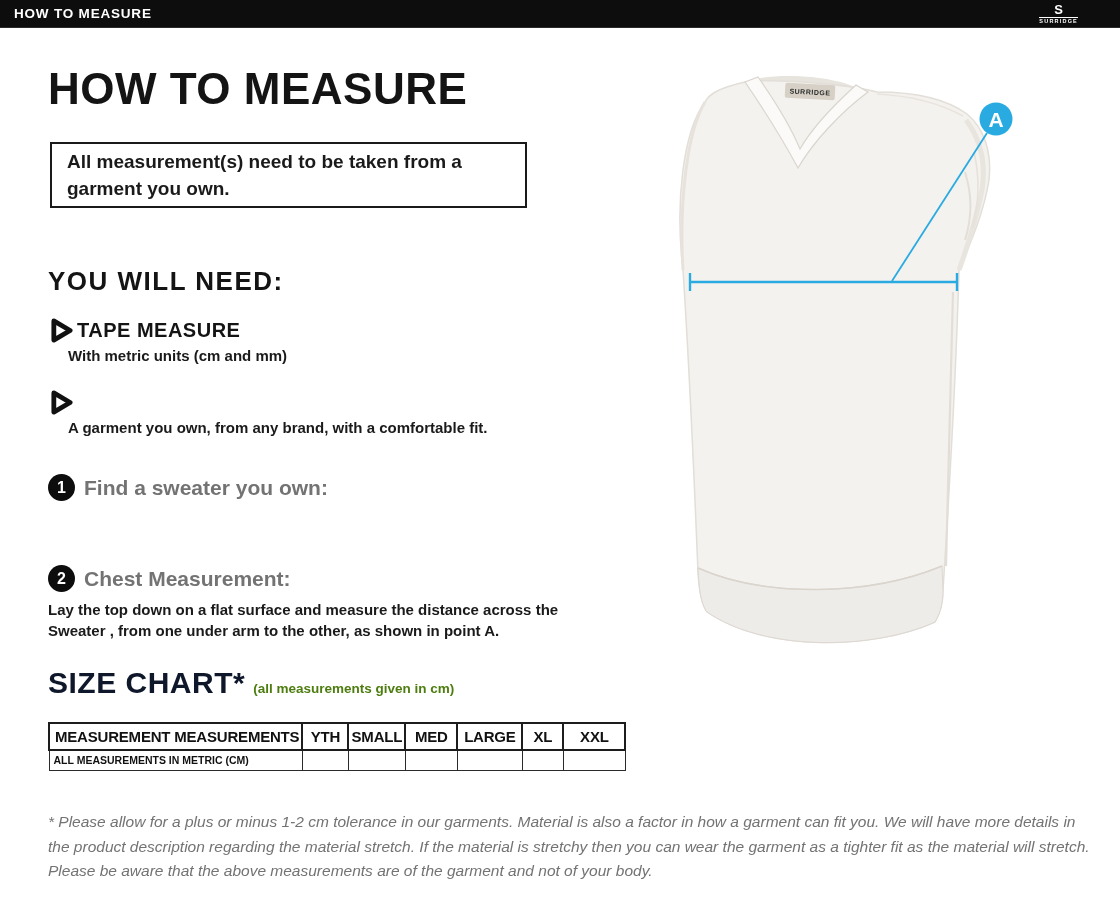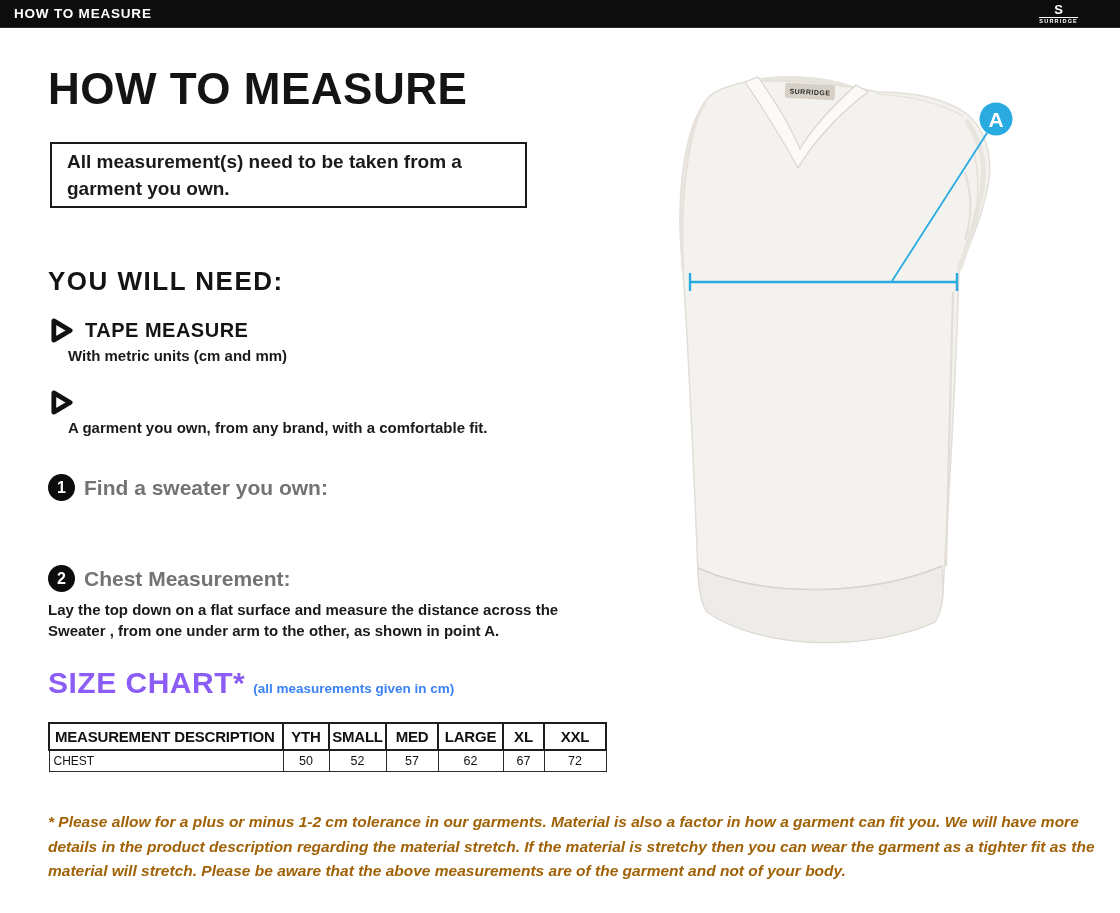--- a/index.html
+++ b/index.html
@@ -11,50 +11,50 @@
           padding:0 14px;border-bottom:1px solid #2a2a2a;}
   .topbar-title{color:#fff;font-size:13.5px;font-weight:700;letter-spacing:0.8px;}
   .brand-logo{display:flex;flex-direction:column;align-items:center;line-height:1;margin-right:28px;}
   .brand-s{color:#fff;font-size:13px;font-weight:800;letter-spacing:0;margin-bottom:1px;}
   .brand-word{color:#fff;font-size:5.5px;font-weight:700;letter-spacing:1.2px;border-top:1px solid #fff;padding-top:1px;}
   
   .page-title{position:absolute;left:48px;top:64px;font-size:44px;font-weight:800;letter-spacing:0.5px;color:#141414;}
   .notice-box{position:absolute;left:50px;top:142px;width:443px;border:2px solid #1a1a1a;
               padding:4px 15px;font-size:19px;font-weight:700;line-height:27px;color:#1a1a1a;}
   .need-heading{position:absolute;left:48px;top:266px;font-size:26px;font-weight:800;letter-spacing:1.5px;color:#141414;}
-  .need-item-label-row{display:flex;align-items:center;gap:12px;}
+  .need-item-label-row{display:flex;align-items:center;gap:4px;}
   .need-item{position:absolute;left:50px;}
   .need-item.first{top:318px;}
   .need-item.second{top:390px;}
   .need-label{font-size:20px;font-weight:800;letter-spacing:0.5px;color:#141414;}
   .need-desc{font-size:15px;font-weight:700;color:#1a1a1a;margin-top:4px;margin-left:18px;}
   .tri-icon{flex:0 0 auto;}
   .step{position:absolute;left:48px;width:540px;}
   .step.one{top:474px;}
   .step.two{top:565px;}
   .step-head{display:flex;align-items:center;gap:9px;}
   .step-badge{width:27px;height:27px;border-radius:50%;background:#0d0d0d;color:#fff;
               display:flex;align-items:center;justify-content:center;font-size:16px;font-weight:800;}
   .step-title{font-size:21px;font-weight:800;color:#737373;}
   .step-desc{font-size:15px;font-weight:700;line-height:21px;color:#1a1a1a;margin-top:7px;width:535px;}
   .size-heading-row{position:absolute;left:48px;top:666px;display:flex;align-items:baseline;}
-  .size-heading{font-size:30px;font-weight:800;letter-spacing:0.5px;color:#8b5cf6;}
-  .size-sub{font-size:13.5px;font-weight:700;margin-left:8px;color:#3b82f6;}
+  .size-heading{font-size:30px;font-weight:800;letter-spacing:0.5px;color:#0f172a;}
+  .size-sub{font-size:13.5px;font-weight:700;margin-left:8px;color:#4d7c0f;}
   
   .size-table{position:absolute;left:48px;top:722px;border-collapse:collapse;table-layout:fixed;}
   .size-table td,.size-table th{box-sizing:border-box;border:1px solid #2b2b2b;overflow:hidden;white-space:nowrap;}
   .size-table th{border:2px solid #1d1d1d;font-size:15px;font-weight:700;letter-spacing:-0.2px;
                  height:27px;text-align:center;padding:0 2px;}
   .size-table th.desc{text-align:left;padding-left:5px;}
   .size-table tr.metric td{height:20px;font-size:10.5px;font-weight:700;text-align:left;padding-left:4px;}
   .size-table tr.vals td{height:21px;font-size:12.5px;font-weight:400;text-align:center;}
   .size-table tr.vals td.desc{text-align:left;padding-left:4px;font-size:12px;}
   
-  .footnote{position:absolute;left:48px;top:810px;width:1052px;font-size:15.5px;font-weight:700;
-            font-style:italic;line-height:24.5px;color:#a16207;}
+  .footnote{position:absolute;left:48px;top:810px;width:1052px;font-size:15.5px;font-weight:400;
+            font-style:italic;line-height:24.5px;color:#737373;}
   
   .diagram{position:absolute;left:615px;top:52px;width:400px;height:630px;}
 </style>
 </head>
 <body>
 
 <div class="canvas">
 
   <div class="topbar">
     <span class="topbar-title">HOW TO MEASURE</span>
@@ -116,36 +116,36 @@
       <col style="width:234px">
         <col style="width:46px">
         <col style="width:57px">
       <col style="width:52px">
         <col style="width:65px">
         <col style="width:41px">
         <col style="width:62px">
     </colgroup>
     <tbody>
         <tr>
-      <th class="desc">MEASUREMENT DESCRIPTION</th>
+      <th class="desc">MEASUREMENT MEASUREMENTS</th>
       <th>YTH</th>
       <th>SMALL</th>
       <th>MED</th>
       <th>LARGE</th>
       <th>XL</th>
       <th>XXL</th>
     </tr>
-    <tr class="vals">
-      <td class="desc">CHEST</td>
-      <td>50</td>
-      <td>52</td>
-      <td>57</td>
-      <td>62</td>
-      <td>67</td>
-      <td>72</td>
+    <tr class="metric">
+      <td>ALL MEASUREMENTS IN METRIC (CM)</td>
+      <td></td>
+      <td></td>
+      <td></td>
+      <td></td>
+      <td></td>
+      <td></td>
     </tr>
   </tbody>
     </table>
 
   <div class="footnote">* Please allow for a plus or minus 1-2 cm tolerance in our garments. Material is also a factor in how a garment can fit you. We will have more details in the product description regarding the material stretch.  If the material is stretchy then you can wear the garment as a tighter fit as the material will stretch.  Please be aware that the above measurements are of the garment and not of your body.</div>
 
   <svg class="diagram" viewBox="0 0 400 630">
 
     <path d="M 133,29 C 160,46 218,48 250,41 C 230,24 163,19 133,29 Z" fill="#e7e3dd"></path>
 

